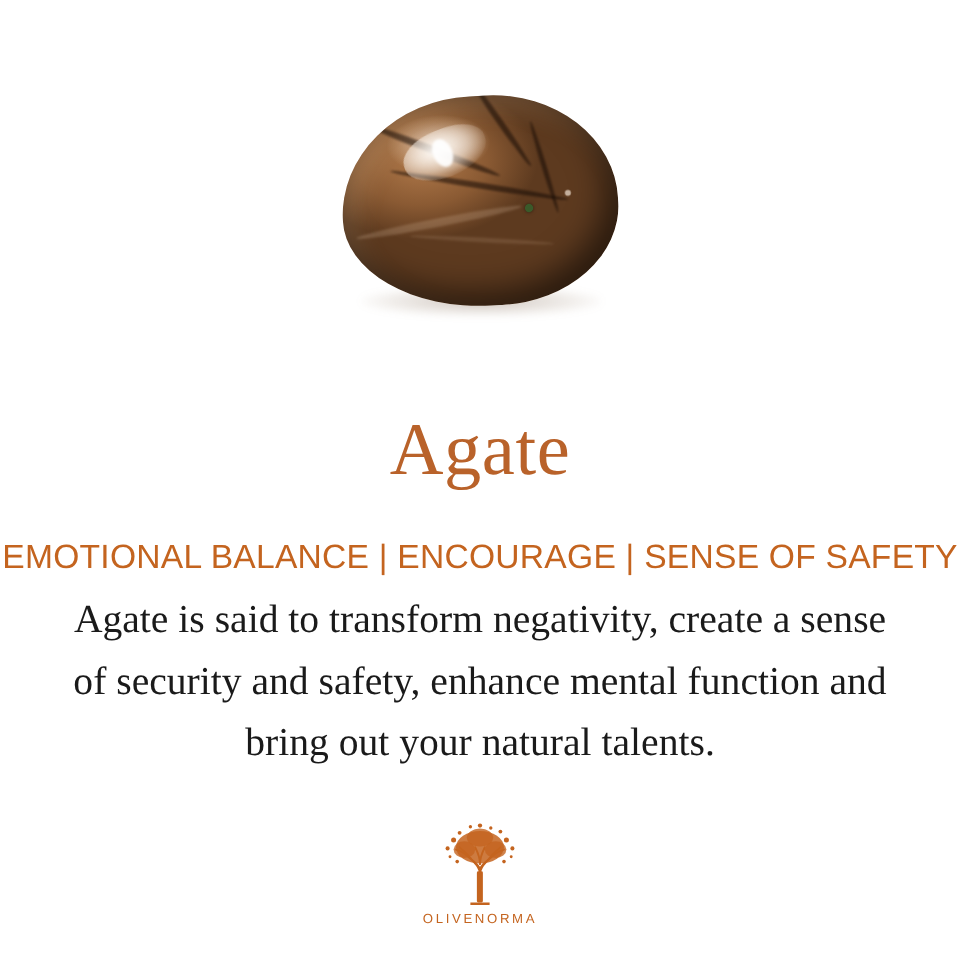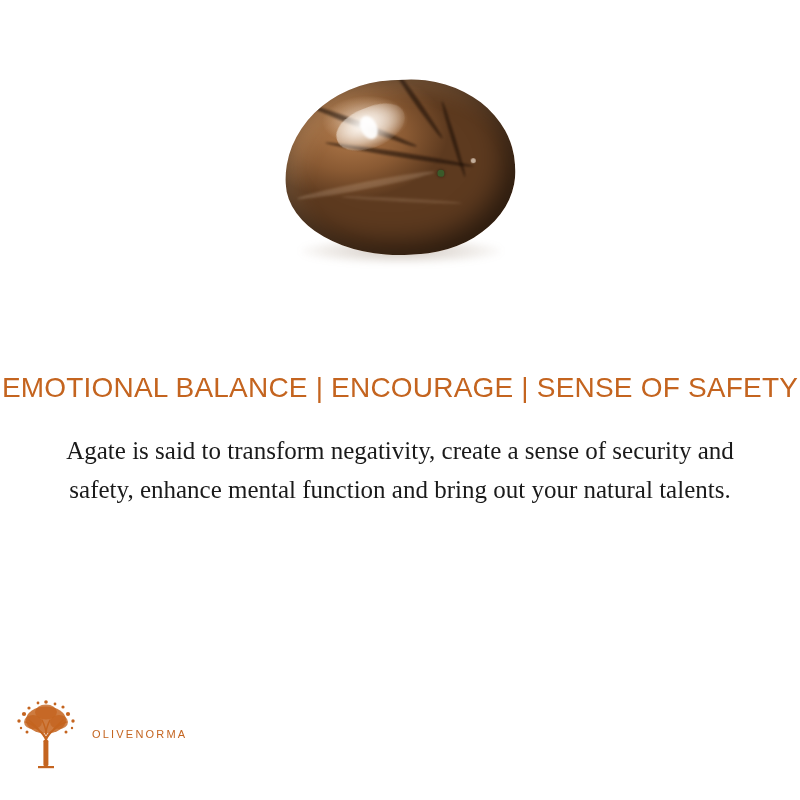--- a/index.html
+++ b/index.html
@@ -133,36 +133,36 @@
   .keywords {
     font-family: "Liberation Sans", sans-serif;
     font-size: 28px;
     color: #c4641f;
     letter-spacing: 0.2px;
     margin-top: 42px;
     white-space: nowrap;
   }
   .description {
     font-family: "Liberation Serif", serif;
-    font-size: 25px;
+    font-size: 33px;
     color: #1a1a1a;
     line-height: 1.55;
     text-align: center;
     width: 680px;
-    margin-top: 28px;
+    margin-top: 12px;
   }
 
   
   .logo-area {
     position: absolute;
     left: 0;
     bottom: 28px;
     width: 800px;
     display: flex;
-    flex-direction: row;
+    flex-direction: column;
     align-items: center;
   }
   .logo-mark {
     width: 92px;
     height: 78px;
     display: block;
   }
   .logo-text {
     font-family: "Liberation Sans", sans-serif;
     font-size: 11px;
@@ -187,20 +187,21 @@
         <div class="vein v5"></div>
         <div class="vein v6"></div>
         <div class="highlight"></div>
         <div class="highlight-core"></div>
         <div class="speck"></div>
         <div class="speck2"></div>
       </div>
     </div>
   </div>
 
+  <h1 class="title">Agate</h1>
 
   <div class="keywords">EMOTIONAL BALANCE  |  ENCOURAGE  |  SENSE OF SAFETY</div>
 
   <p class="description">Agate is said to transform negativity, create a sense of security and safety, enhance mental function and bring out your natural talents.</p>
 
   <div class="logo-area">
     <svg class="logo-mark" viewBox="0 0 92 78" aria-hidden="true">
       <g fill="#c4641f">
         <rect x="43.4" y="46" width="5" height="26" rx="1.2"></rect>
         <path d="M38 72 h16 v2.2 h-16 z"></path>

